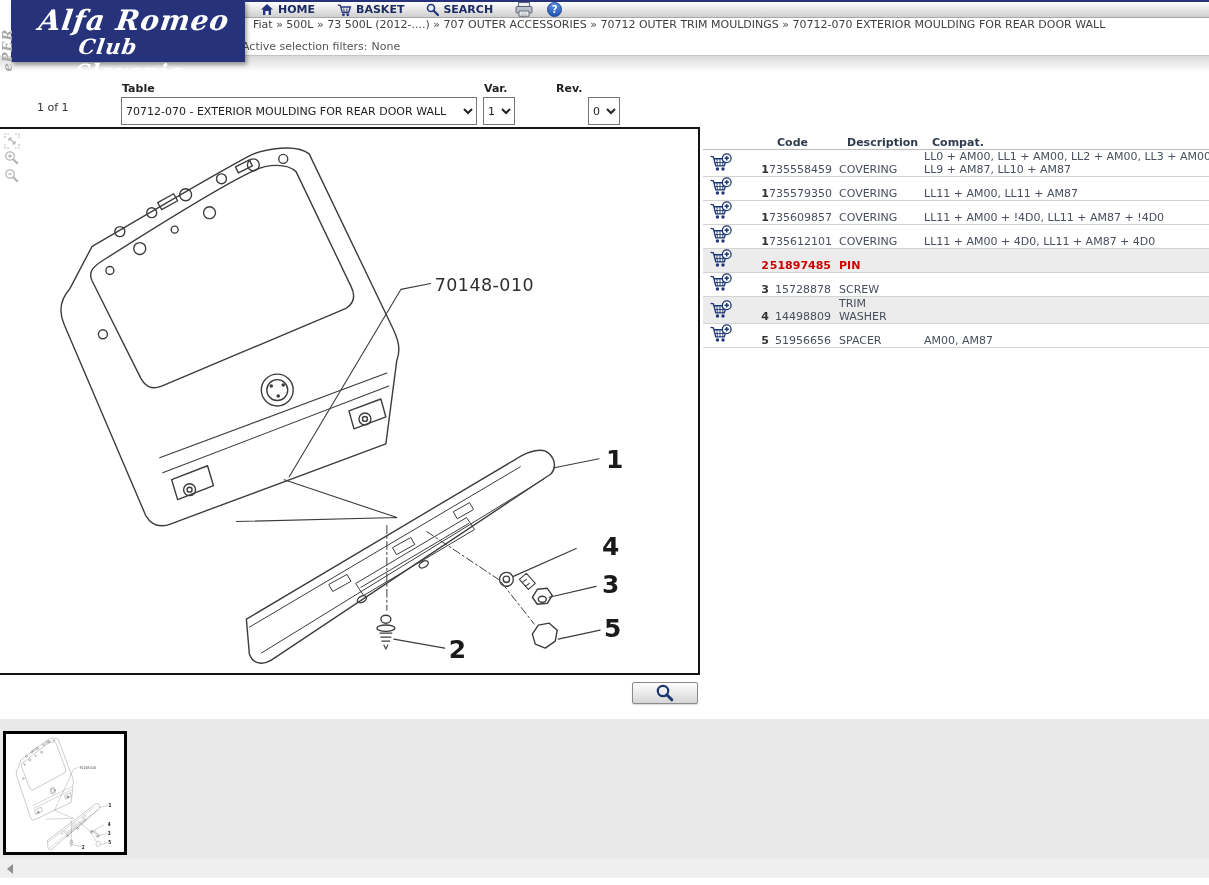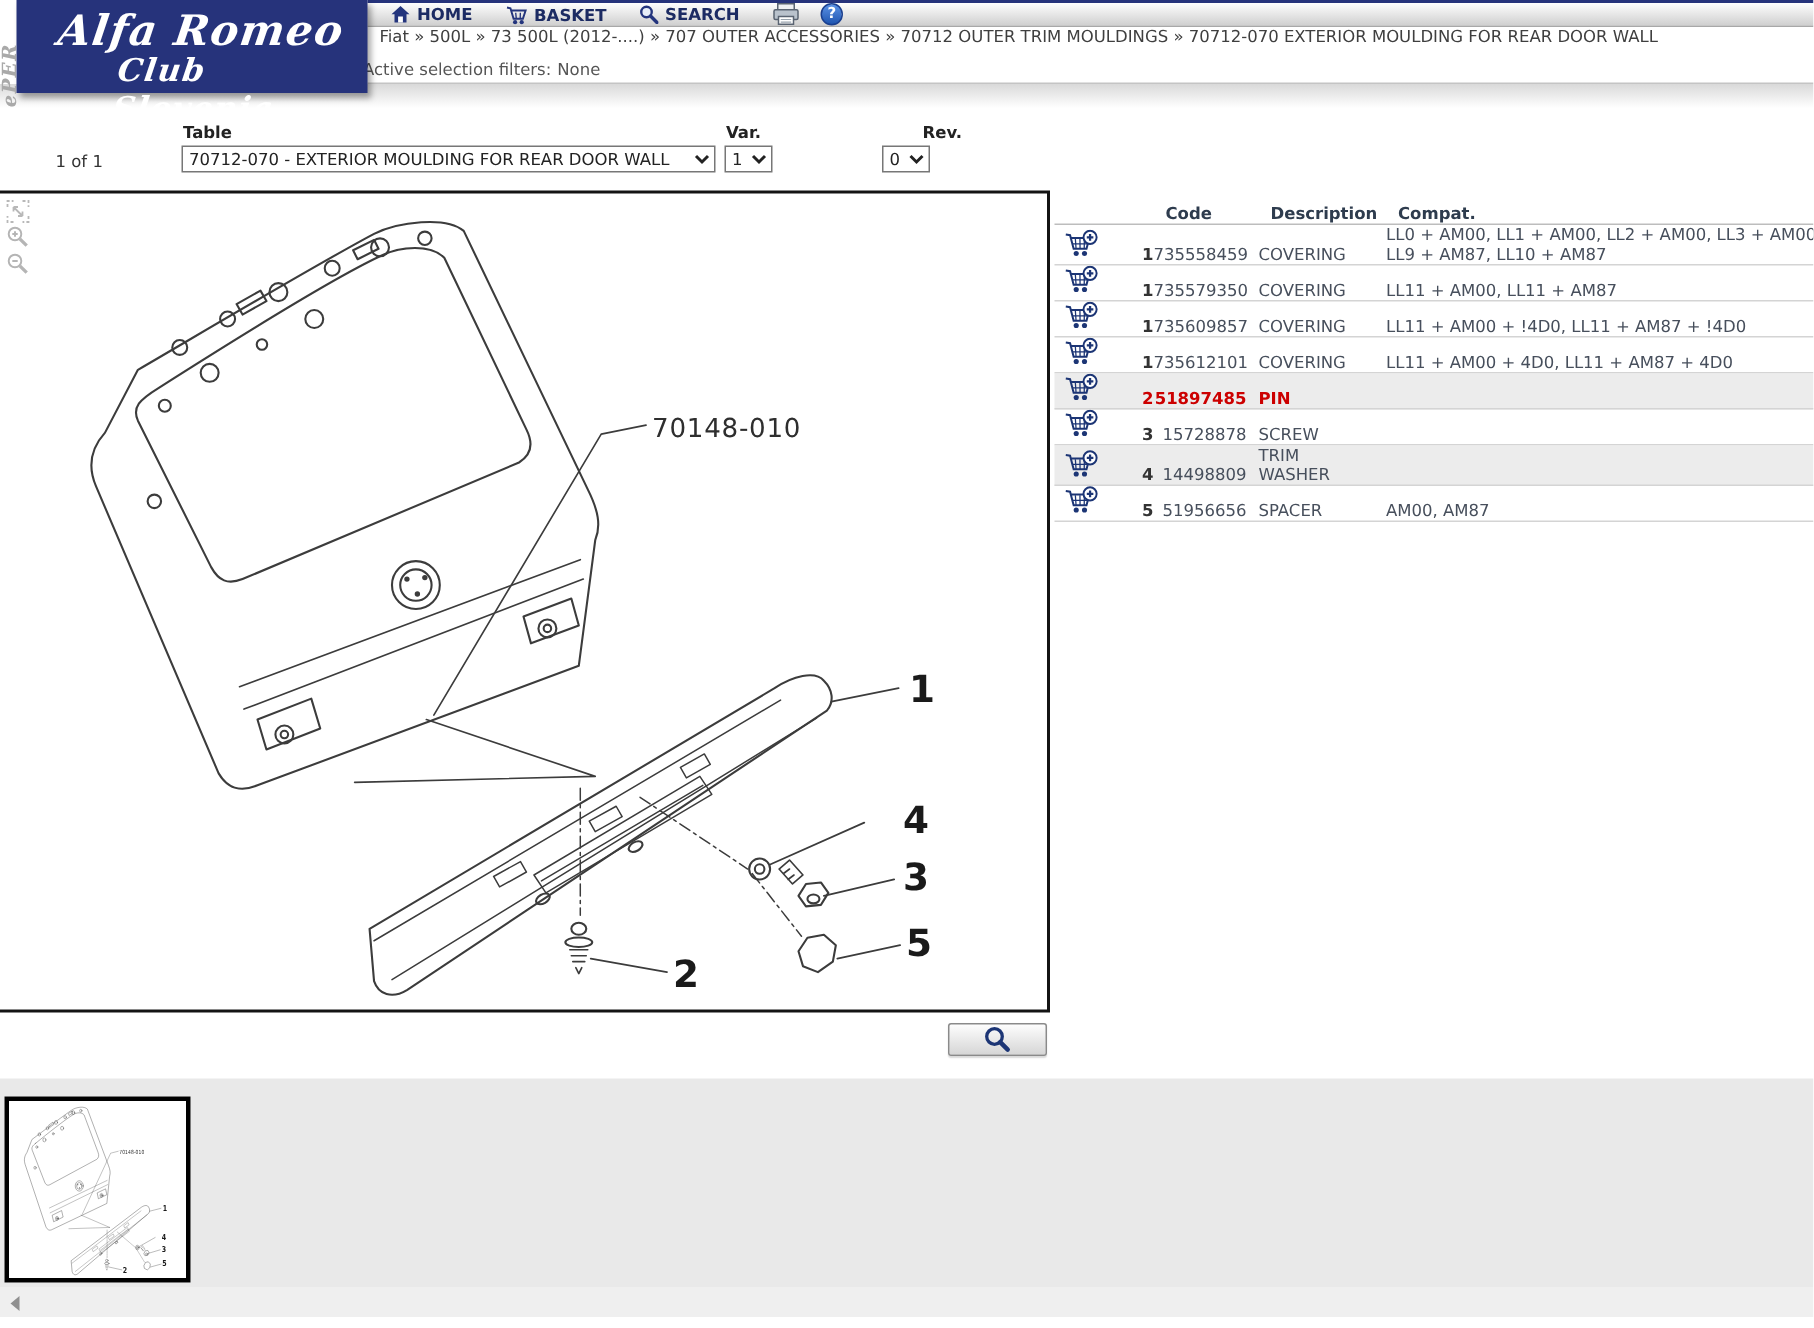--- a/index.html
+++ b/index.html
@@ -14,36 +14,36 @@
   #header-fade { position:absolute; left:0; right:0; top:56px; height:16px;
     background:linear-gradient(#d9d9d9,#ffffff); z-index:0; }
   #logo { position:absolute; left:11px; top:0; width:234px; height:62px; background:#26337b;
     z-index:2; box-shadow:2px 3px 4px rgba(0,0,0,.35); color:#fff;
     font-family:"DejaVu Serif","Liberation Serif",serif; font-style:italic; font-weight:bold; }
   #logo .l1 { position:absolute; left:28px; top:4px; font-size:28px; letter-spacing:1px; transform:skewX(-8deg); }
   #logo .l2 { position:absolute; left:66px; top:34px; font-size:21px; letter-spacing:1px; transform:skewX(-8deg); }
   #topbar { position:absolute; left:245px; right:0; top:0; height:18px;
     background:linear-gradient(#fefefe,#e9e9e9 45%,#cfcfcf); border-top:2px solid #26337b;
     border-bottom:1px solid #a8a8a8; display:flex; align-items:center; padding-left:15px; z-index:1; }
-  .tb-item { display:inline-flex; align-items:flex-end; gap:4px; margin-right:22px;
+  .tb-item { display:inline-flex; align-items:flex-start; gap:4px; margin-right:22px;
     color:#1c2b63; font-weight:bold; font-size:11px; cursor:pointer; }
   .tb-plain { margin-right:14px; display:inline-flex; align-items:center; cursor:pointer; }
   #help-icon { width:15px; height:15px; border-radius:50%; border:1px solid #1a3f8f;
     background:linear-gradient(#5b92e5,#1f55b0); color:#fff; font-weight:bold; font-size:10px;
     line-height:13px; text-align:center; display:inline-block; }
   #breadcrumb-row { position:absolute; left:245px; right:0; top:18px; height:19px;
     display:flex; align-items:flex-start; padding-left:8px; color:#3f3f3f; }
   #filters-row { position:absolute; left:234px; right:0; top:37px; height:18px;
     display:flex; align-items:center; gap:4px; padding-left:8px; color:#555; }
   #header-sep { position:absolute; left:245px; right:0; top:55px; height:1px; background:#c4c4c4; }
 
   
   .ctl-label { position:absolute; font-weight:bold; color:#222; }
   #page-count { position:absolute; left:37px; top:101px; color:#333; }
-  select { font-family:"DejaVu Sans","Liberation Sans",sans-serif; font-size:11px; height:18px;
+  select { font-family:"DejaVu Sans","Liberation Sans",sans-serif; font-size:11px; height:28px;
     border:1px solid #777; background:#fff; color:#222; }
   #table-select { position:absolute; left:121px; top:97px; width:356px; }
   #var-select  { position:absolute; left:483px; top:97px; width:32px; }
   #rev-select  { position:absolute; left:588px; top:97px; width:32px; }
 
   
   #diagram-panel { position:absolute; left:-2px; top:127px; width:702px; height:548px;
     border:2px solid #141414; background:#fff; }
   #diagram-panel svg.main { position:absolute; left:0; top:0; }
   .zoomtool { position:absolute; left:4px; cursor:pointer; }
@@ -142,21 +142,21 @@
 
   <span id="page-count">1 of 1</span>
   <span class="ctl-label" style="left:122px;top:82px;">Table</span>
   <select id="table-select">
     <option>70712-070 - EXTERIOR MOULDING FOR REAR DOOR WALL</option>
   </select>
   <span class="ctl-label" style="left:484px;top:82px;">Var.</span>
   <select id="var-select">
     <option>1</option>
   </select>
-  <span class="ctl-label" style="left:615px;top:82px;">Rev.</span>
+  <span class="ctl-label" style="left:556px;top:82px;">Rev.</span>
   <select id="rev-select">
     <option>0</option>
   </select>
 
   <div id="diagram-panel">
     <svg class="main" width="698" height="544" viewBox="0 0 700 546">
       <defs>
         <g id="partsDrawing" fill="none" stroke="#3c3c3c" stroke-width="1.4" stroke-linejoin="round" stroke-linecap="round">
 
           <path d="M 92,118 C 140,90 214,46 250,27 C 266,19 298,15 310,25 L 393,198 C 400,212 402,222 398,232 L 387,316 L 172,396 C 160,401 152,398 146,388 L 64,196 C 58,182 61,170 70,160 Z"></path>

